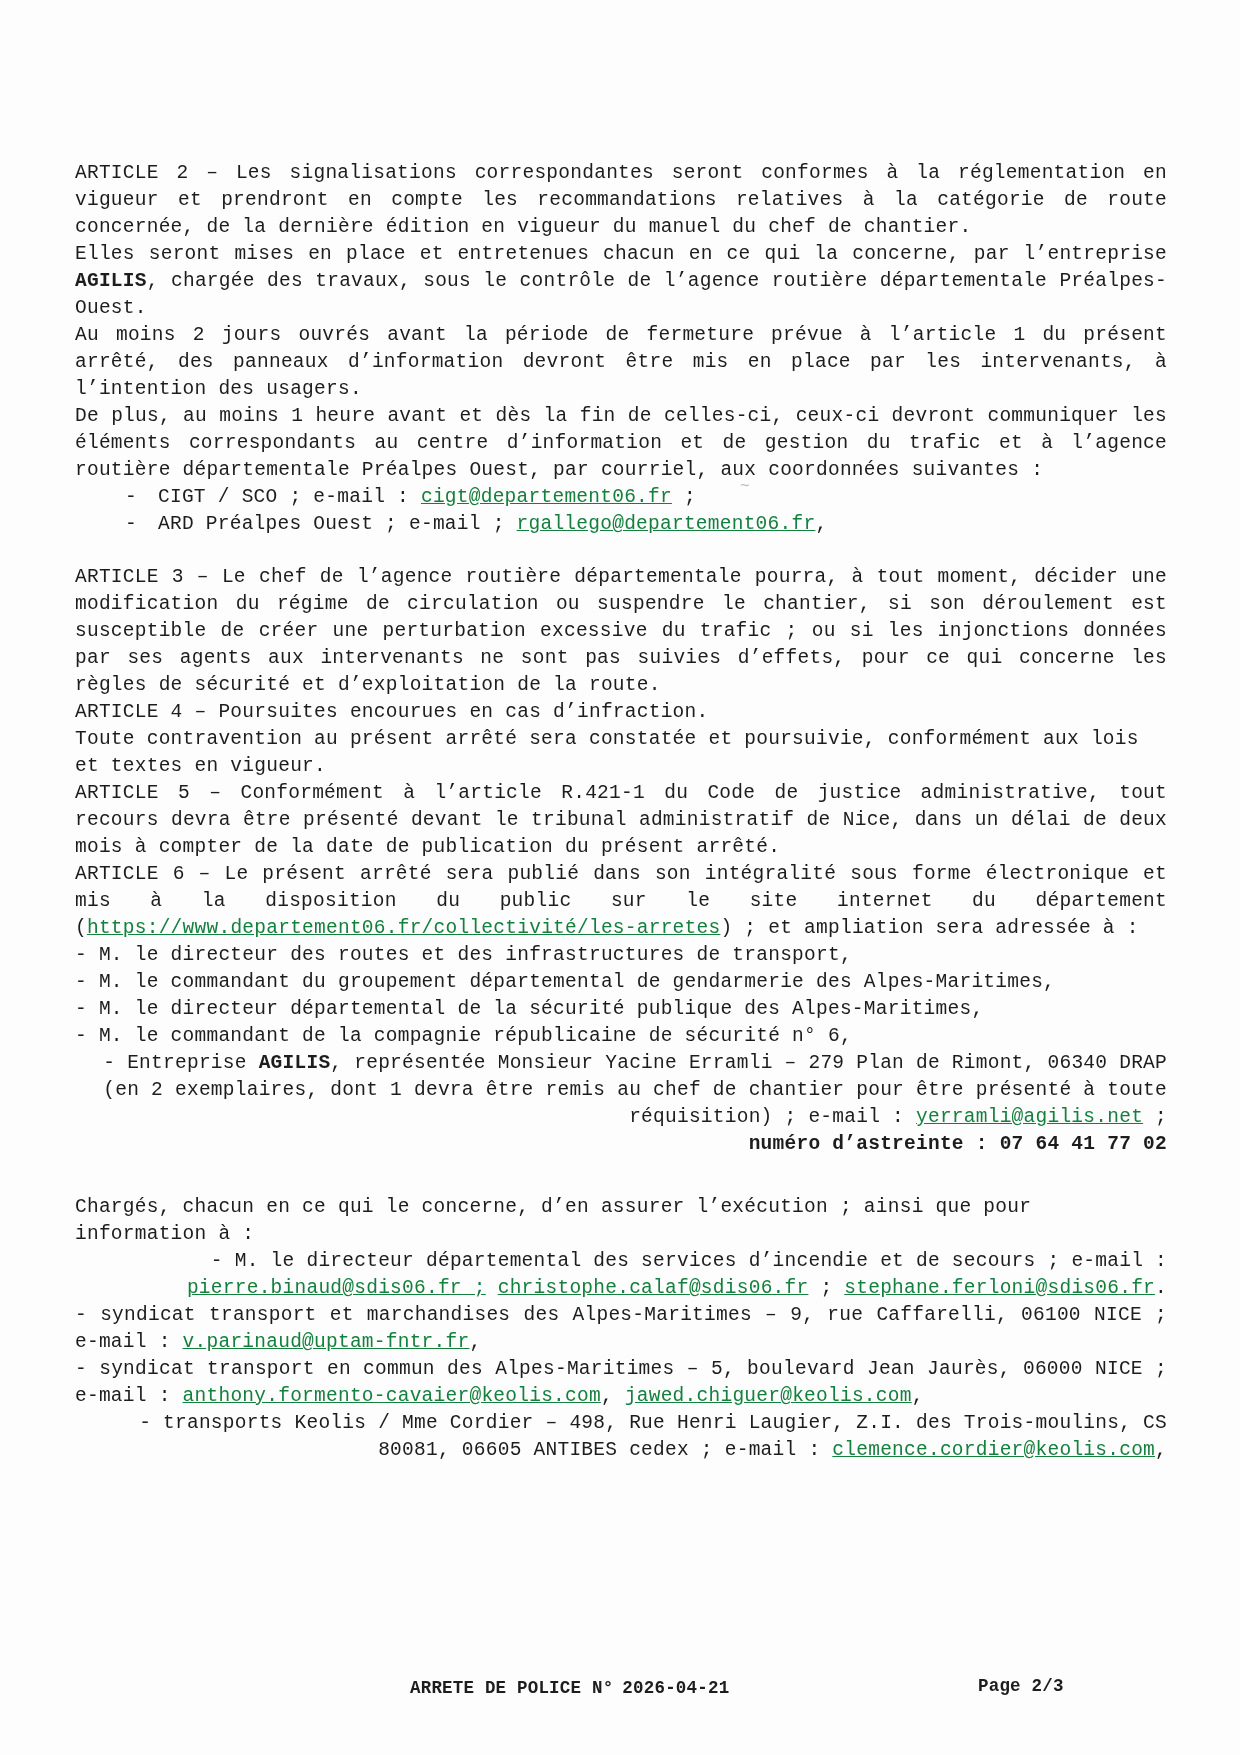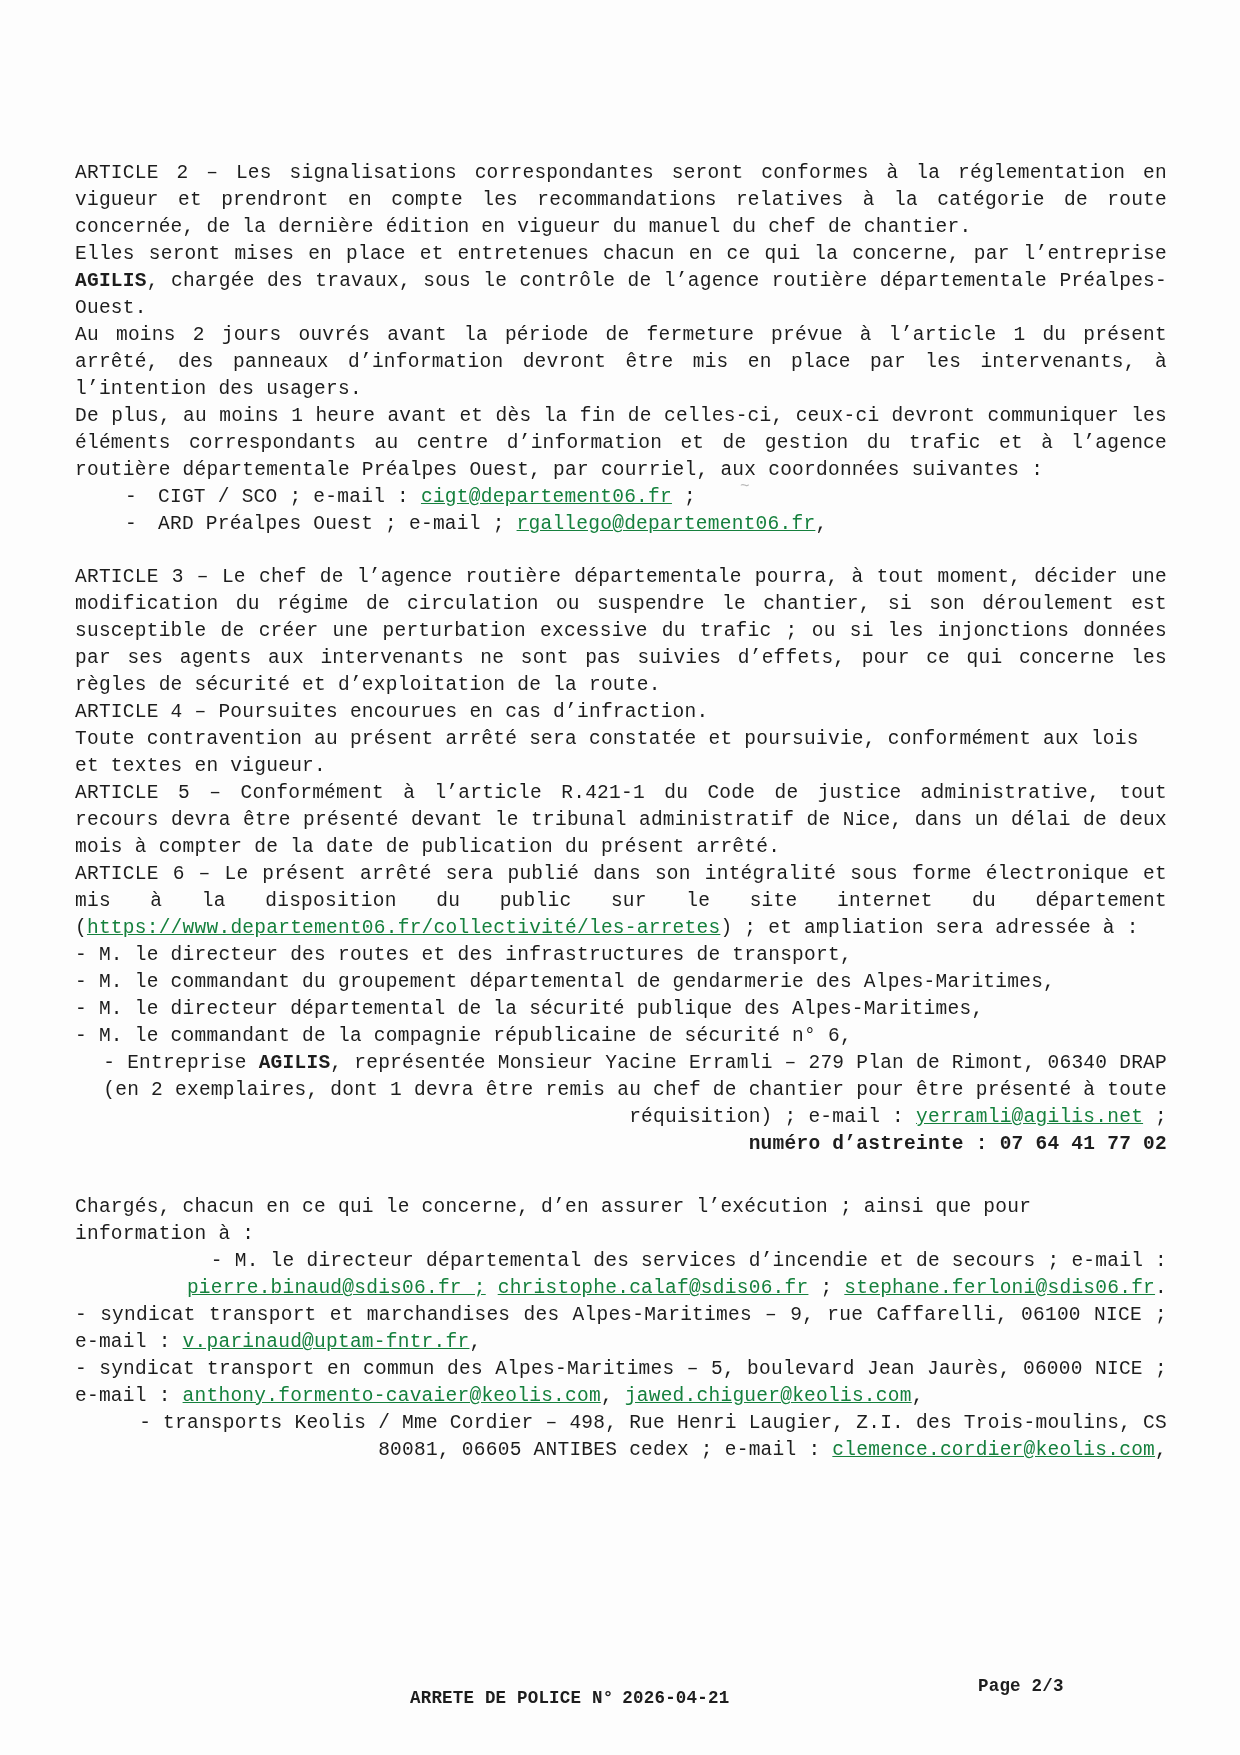--- a/index.html
+++ b/index.html
@@ -42,21 +42,21 @@
     user-select:none;
   }
   .footer {
     position:absolute;
     left:0; top:1678px;
     width:1240px;
     font-size:17.5px;
     font-weight:bold;
     letter-spacing:0.2px;
   }
-  .footer-label { position:absolute; left:410px; top:10px; white-space:nowrap; }
+  .footer-label { position:absolute; left:410px; top:0; white-space:nowrap; }
   .footer-number { margin-left:9px; }
   .footer-page { position:absolute; left:978px; top:-2px; white-space:nowrap; }
 </style>
 </head>
 <body>
 
 <div class="page">
   <div class="content">
 
     <p class="para justify"><span>ARTICLE 2 – Les signalisations correspondantes seront conformes à la réglementation en vigueur et prendront en compte les recommandations relatives à la catégorie de route concernée, de la dernière édition en vigueur du manuel du chef de chantier.</span></p>

